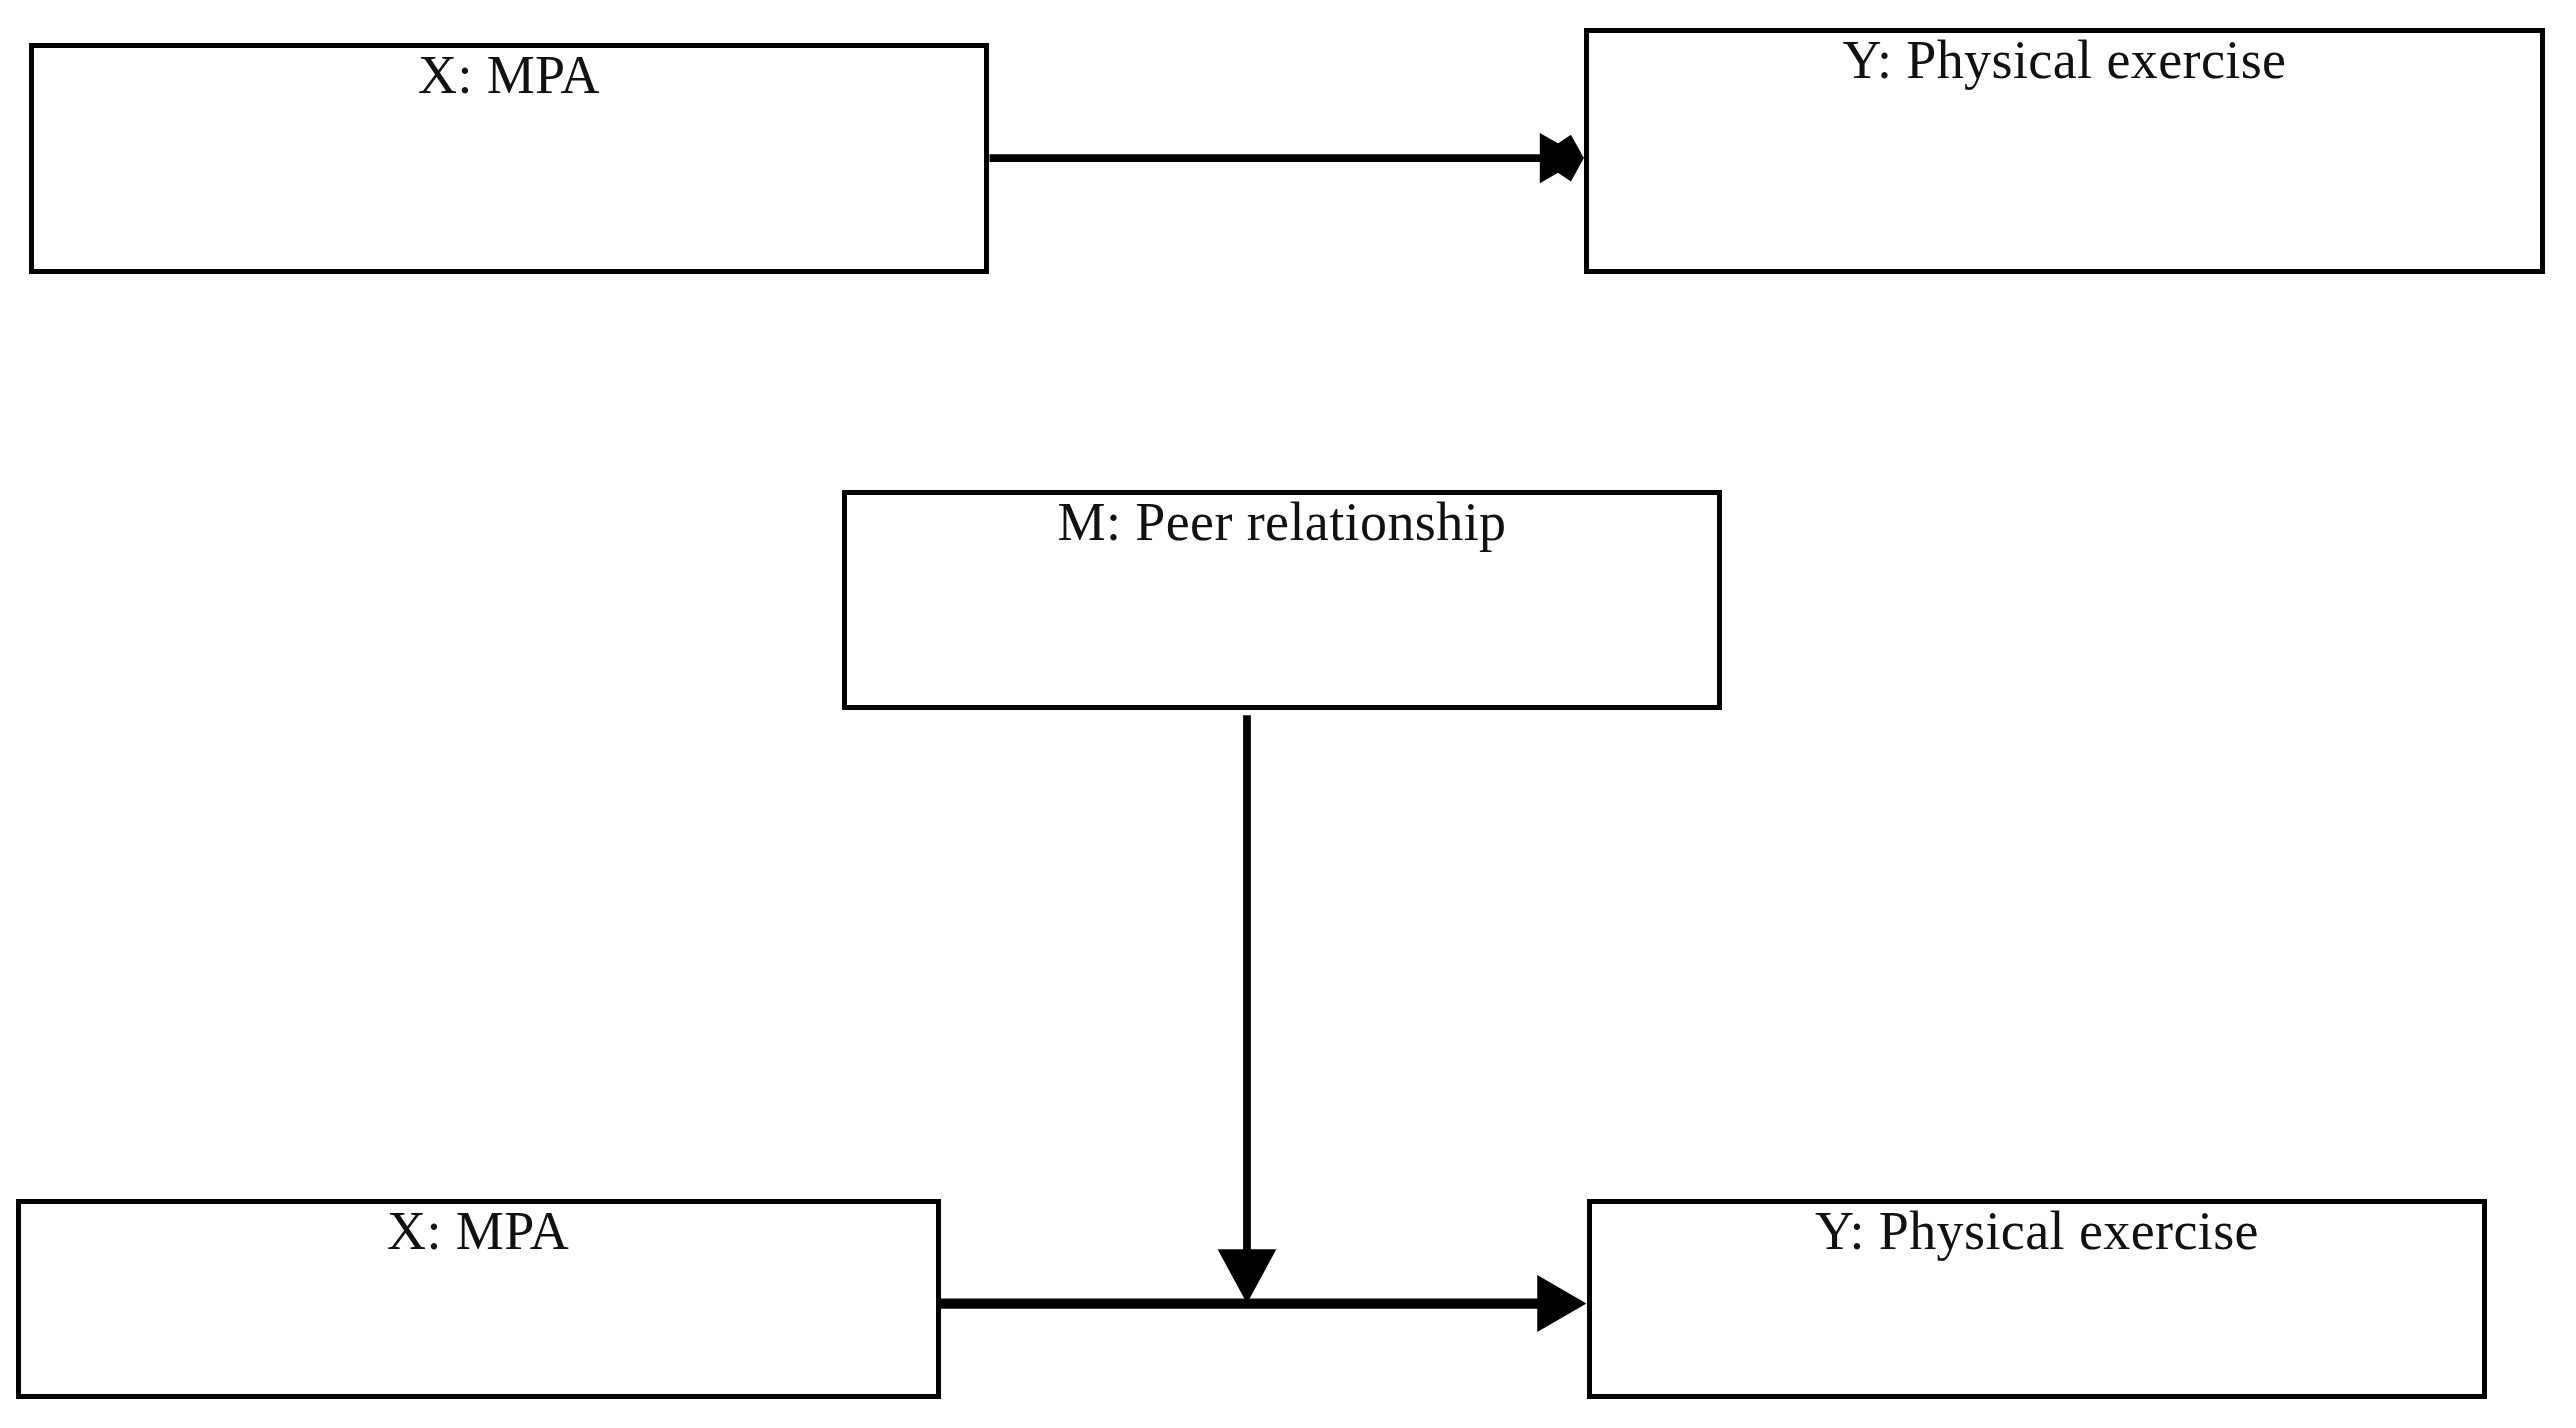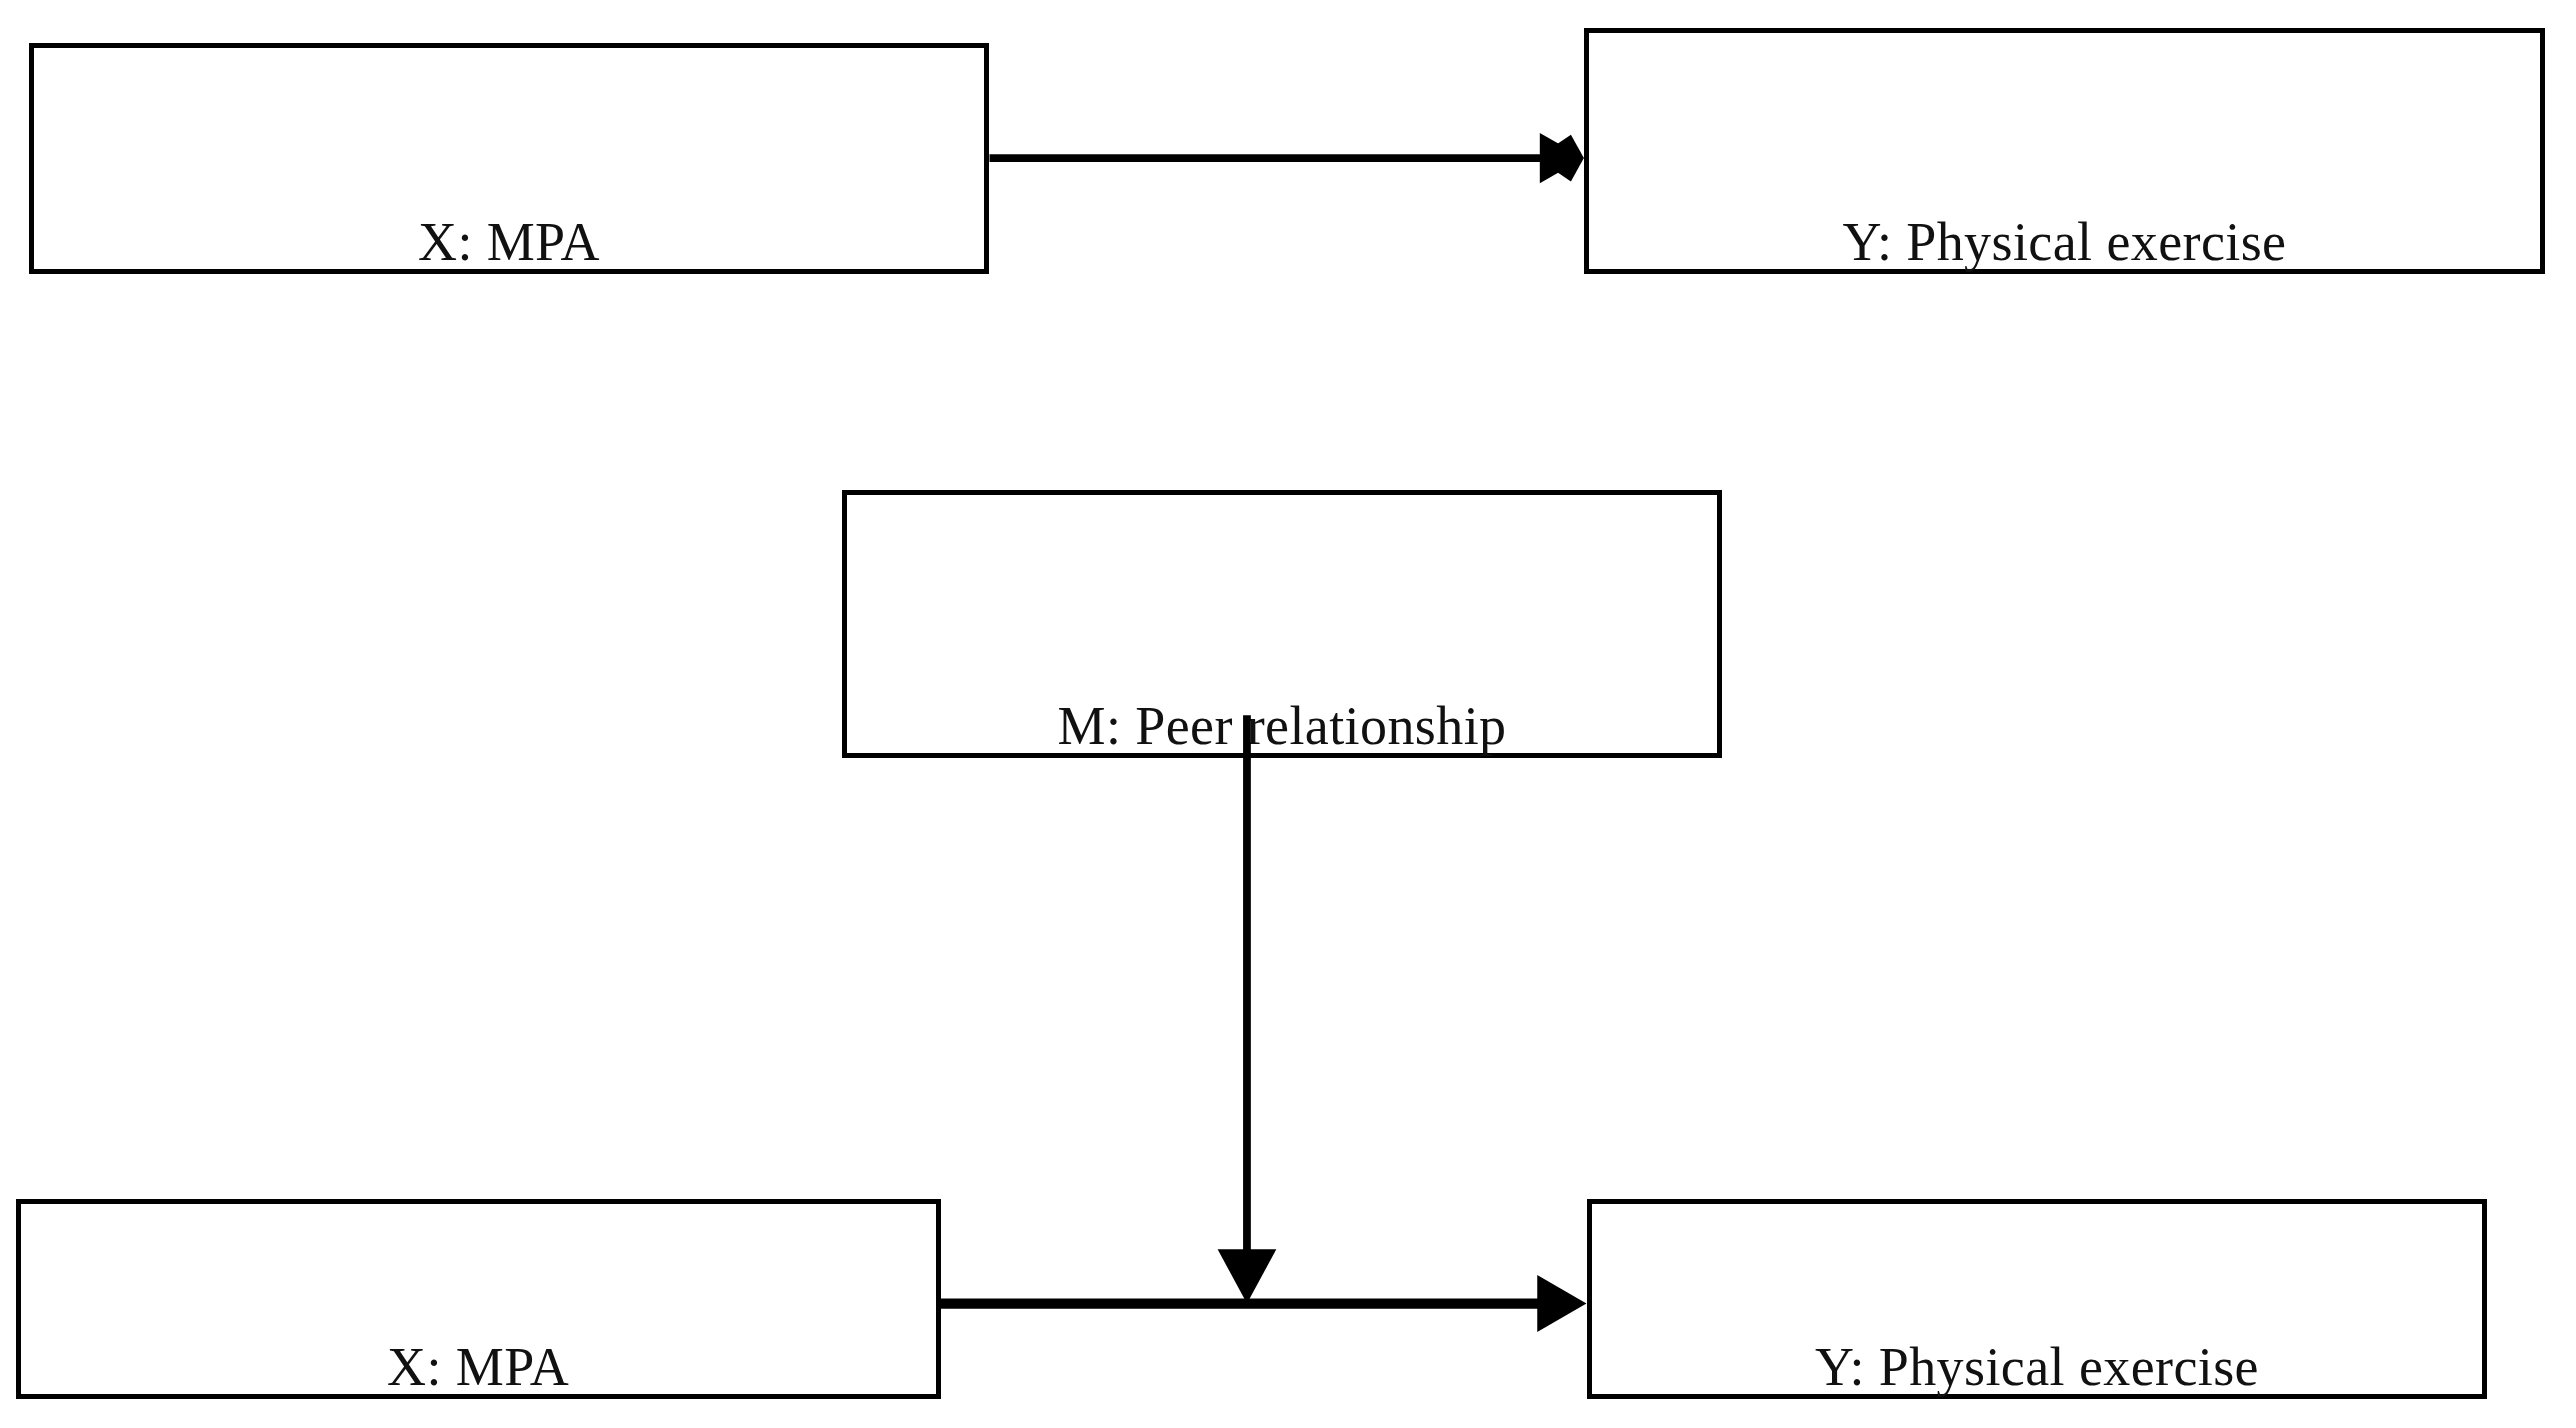--- a/index.html
+++ b/index.html
@@ -15,35 +15,35 @@
     background: #ffffff;
     overflow: hidden;
     font-family: "Liberation Serif", "DejaVu Serif", serif;
   }
   .node-box {
     position: absolute;
     box-sizing: border-box;
     background: #ffffff;
     border: 5.2px solid #000000;
     display: flex;
-    align-items: flex-end;
+    align-items: flex-start;
     justify-content: center;
   }
   .node-label {
     font-family: "Liberation Serif", "DejaVu Serif", serif;
     font-size: 54px;
     line-height: 1;
     color: #111111;
     white-space: nowrap;
     letter-spacing: 0.4px;
   }
   
   #box-x-top    { left: 29px;   top: 43px;   width: 960px; height: 231px; }
   #box-y-top    { left: 1584px; top: 28px;   width: 961px; height: 246px; }
-  #box-m        { left: 842px;  top: 490px;  width: 880px; height: 268px; }
+  #box-m        { left: 842px;  top: 490px;  width: 880px; height: 220px; }
   #box-x-bottom { left: 15.6px;   top: 1199px; width: 925px; height: 200px; }
   #box-y-bottom { left: 1587px; top: 1199px; width: 900px; height: 200px; }
 
   
   #arrow-layer {
     position: absolute;
     left: 0;
     top: 0;
     width: 2576px;
     height: 1428px;

